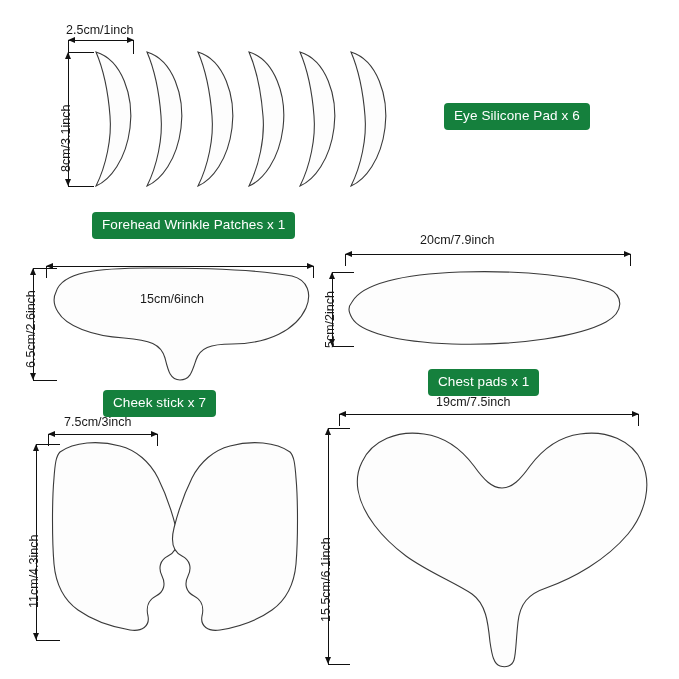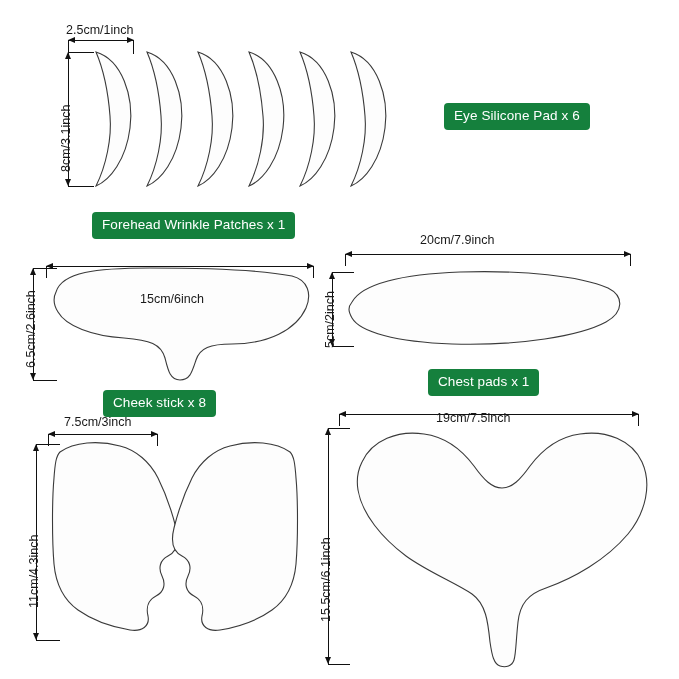--- a/index.html
+++ b/index.html
@@ -171,25 +171,25 @@
   <div class="dim-text" style="left:64px; top:416px;">7.5cm/3inch</div>
 
   <div class="arrow-v" style="left:36px; top:444px; height:196px;"></div>
   <div class="tick-h" style="left:36px; top:444px; width:24px;"></div>
   <div class="tick-h" style="left:36px; top:640px; width:24px;"></div>
   <div class="dim-text vert" style="left:28px; top:608px;">11cm/4.3inch</div>
 
   <div class="arrow-h" style="left:339px; top:414px; width:300px;"></div>
   <div class="tick-v" style="left:339px; top:414px; height:12px;"></div>
   <div class="tick-v" style="left:638px; top:414px; height:12px;"></div>
-  <div class="dim-text" style="left:436px; top:412px;">19cm/7.5inch</div>
+  <div class="dim-text" style="left:436px; top:396px;">19cm/7.5inch</div>
 
   <div class="arrow-v" style="left:328px; top:428px; height:236px;"></div>
   <div class="tick-h" style="left:328px; top:428px; width:22px;"></div>
   <div class="tick-h" style="left:328px; top:664px; width:22px;"></div>
   <div class="dim-text vert" style="left:320px; top:622px;">15.5cm/6.1inch</div>
 
   <div class="label-chip" style="left:444px; top:103px;">Eye Silicone Pad x 6</div>
   <div class="label-chip" style="left:60px; top:212px;margin-left:32px;">Forehead Wrinkle Patches x 1</div>
   <div class="label-chip" style="left:428px; top:361px;margin-top:8px;">Chest pads x 1</div>
-  <div class="label-chip" style="left:103px; top:390px;">Cheek stick x 8</div>
+  <div class="label-chip" style="left:103px; top:390px;">Cheek stick x 7</div>
 
 </div>
 
 </body></html>

